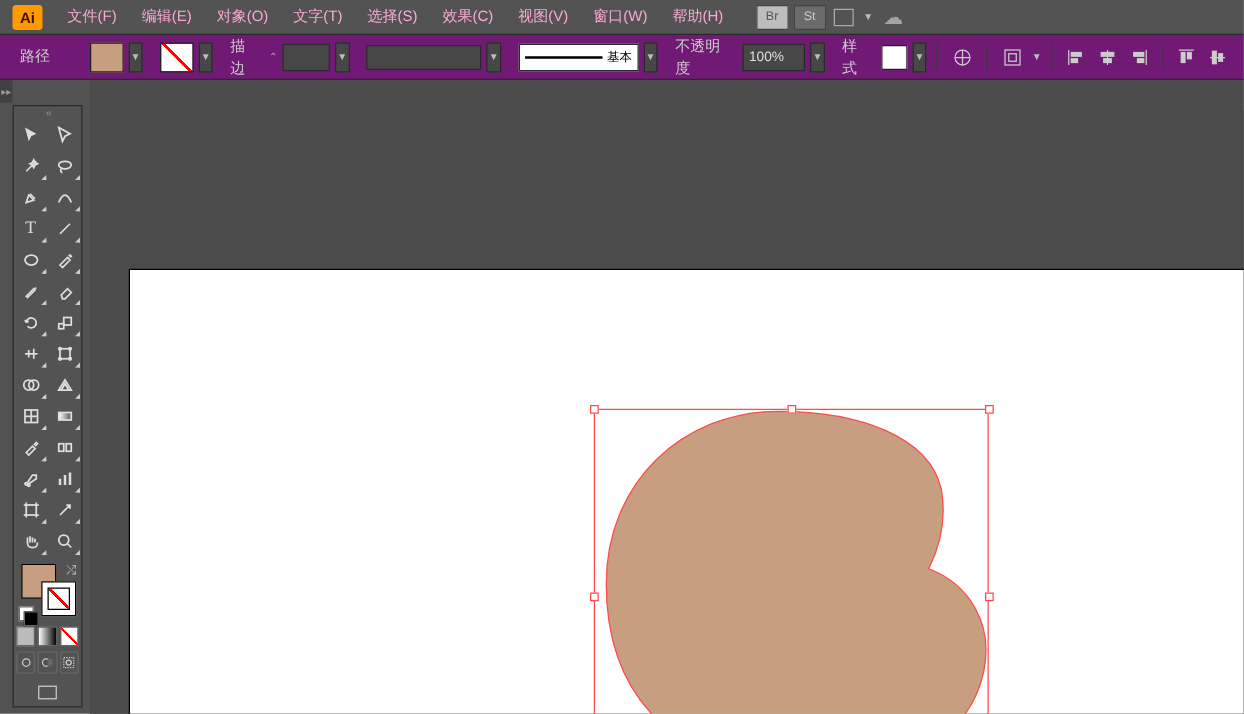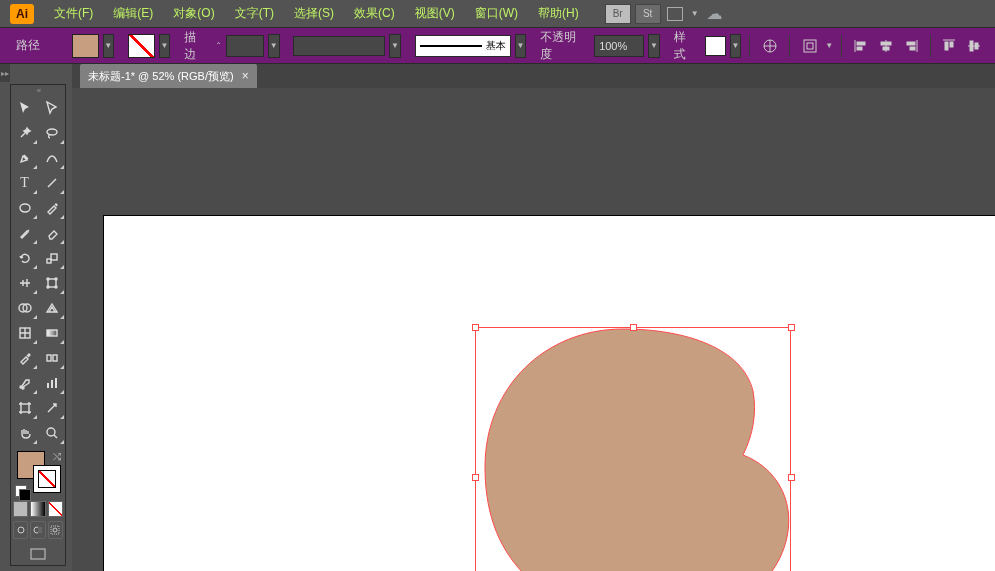--- a/index.html
+++ b/index.html
@@ -1,21 +1,21 @@
 <!DOCTYPE html>
 <html><head>
 <meta charset="utf-8">
 <style>
 * { margin:0; padding:0; box-sizing:border-box; font-family:"Microsoft YaHei",Arial,sans-serif; }
 body { width:995px; height:571px; background:#525252; overflow:hidden; color:#ddd; font-size:12px; position:relative; }
 
 
 .menubar { height:28px; background:#535353; display:flex; align-items:center; padding:0 4px; border-bottom:1px solid #2a2a2a; }
 .app-logo { width:24px; height:20px; background:#ff9a00; border-radius:3px; display:flex; align-items:center; justify-content:center; font-weight:bold; color:#3a0e00; margin:0 10px 0 6px; font-size:12px; }
-.menu-item { padding:0 10px; height:28px; display:flex; align-items:center; cursor:default; color:#bef264; }
+.menu-item { padding:0 10px; height:28px; display:flex; align-items:center; cursor:default; color:#f9a8d4; }
 .menu-spacer { flex:0 0 14px; }
 .menu-icon { width:26px; height:20px; background:#6b6b6b; border:1px solid #444; display:flex; align-items:center; justify-content:center; margin:0 2px; font-size:10px; color:#ccc; }
 .menu-icon.light { background:#bdbdbd; color:#555; }
 .arrange { width:22px; height:18px; margin:0 2px; display:flex; }
 .arrange div { border:1px solid #aaa; }
 .arr-1 div { width:16px; height:14px; margin:2px; }
 .cloud-icon { margin-left:8px; color:#9fa4a9; font-size:16px; }
 
 
 .controlbar { height:36px; background:#701a75; display:flex; align-items:center; padding:0 10px; border-bottom:1px solid #2a2a2a; gap:4px; }
@@ -422,26 +422,20 @@
       </div>
   </div>
   <div class="screen-btn">
     <svg width="16" height="12">
         <rect x="1" y="1" width="14" height="10" fill="none" stroke="#ccc"></rect>
       </svg>
   </div>
 </div>
 
 <div class="docwrap">
-  <div class="tabbar">
-    <div class="tab">
-      <span>未标题-1* @ 52% (RGB/预览)</span>
-      <span class="x">×</span>
-    </div>
-  </div>
   <div class="canvas-area">
     <div class="artboard"></div>
 
     <svg class="blob" style="left:403px; top:239px;" width="318" height="302" viewBox="0 0 318 302">
       <path d="M148 2
                C 70 2, 10 60, 10 140
                C 10 180, 20 218, 50 248
                C 78 276, 120 298, 172 298
                C 235 298, 300 268, 312 210
                C 320 172, 300 140, 268 128

